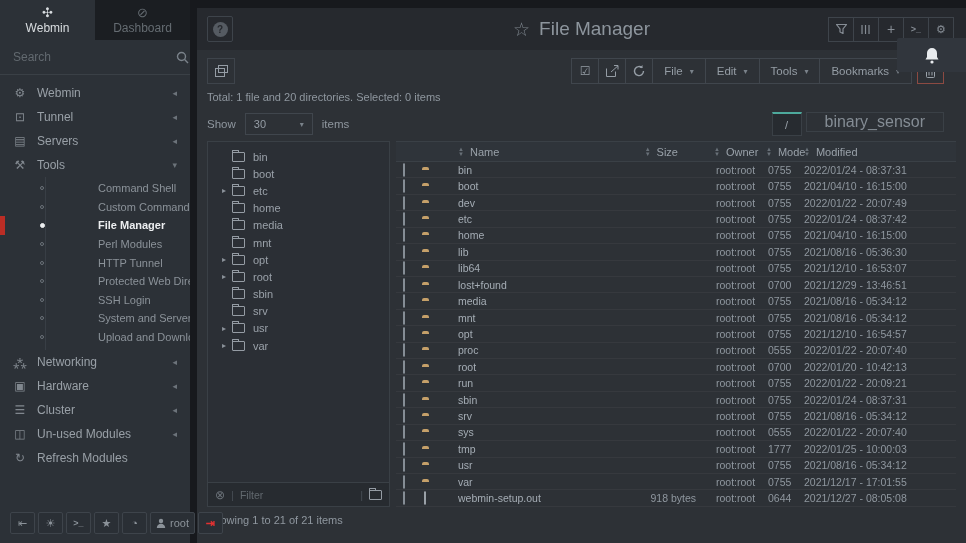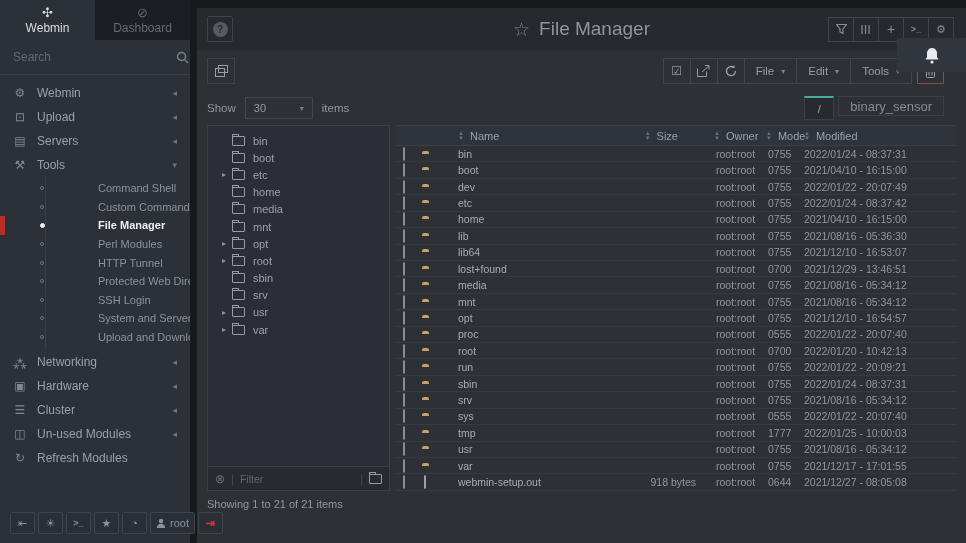--- a/index.html
+++ b/index.html
@@ -76,22 +76,22 @@
   .total-line { font-size:11px; color:#8f979f; margin:4px 0 0; }
   .controls-row { display:flex; align-items:center; height:24px; margin-top:9px; margin-bottom:5px;gap:38px; }
   .show { display:flex; align-items:center; gap:9px; font-size:11.5px; color:#8f979f; }
   .show-select { width:68px; height:22px; border:1px solid #40464d; display:flex; align-items:center;
                  justify-content:space-between; padding:0 8px; color:#959da5; font-size:11px; cursor:pointer; }
   .show-select .dcaret { font-size:8px; color:#7a828a; }
   .crumbs { margin-left:auto; display:flex; padding-right:12px; }
   .crumb-root { width:30px; height:24px; background:#272b30; border:1px solid #3a4046;
                 border-top:2px solid #4da99c; color:#9aa2aa; display:flex; align-items:center;
                 justify-content:center; font-size:11px; cursor:pointer; }
-  .crumb { height:20px; border:1px solid #3a4046; margin-left:4px; padding:0 11px; display:flex;
-           align-items:center; color:#848c94; font-size:13px; cursor:pointer; }
+  .crumb { height:20px; border:1px solid #3a4046; margin-left:4px; padding:0 18px; display:flex;
+           align-items:center; color:#848c94; font-size:16px; cursor:pointer; }
 
   .panels { display:flex; gap:6px; height:366px; }
   .tree-panel { width:183px; flex:none; border:1px solid #3a4046; background:#2b2f35;
                 display:flex; flex-direction:column; }
   .tree { flex:1; padding-top:6px; overflow:hidden; }
   .tree-item { height:17.2px; display:flex; align-items:center; font-size:11px; color:#9aa1a9;
                padding-left:8px; cursor:pointer; }
   .tw-caret { width:16px; text-align:center; font-size:8px; color:#8b929a; flex:none; }
   .tree-folder { width:13px; height:10px; border:1px solid #959ca4; border-radius:1px;
                  position:relative; margin-right:8px; flex:none; }
@@ -155,21 +155,21 @@
       </span>
     </div>
     <nav class="menu">
         <div class="menu-item">
     <span class="micon">⚙</span>
     <span class="mlabel">Webmin</span>
     <span class="chev">◂</span>
   </div>
         <div class="menu-item">
     <span class="micon">⊡</span>
-    <span class="mlabel">Upload</span>
+    <span class="mlabel">Tunnel</span>
     <span class="chev">◂</span>
   </div>
         <div class="menu-item">
     <span class="micon">▤</span>
     <span class="mlabel">Servers</span>
     <span class="chev">◂</span>
   </div>
         <div class="menu-item">
     <span class="micon">⚒</span>
     <span class="mlabel">Tools</span>
@@ -365,35 +365,40 @@
               <span class="dcaret">▾</span>
             </div>
             <div class="tbtn">
               <span>Edit</span>
               <span class="dcaret">▾</span>
             </div>
             <div class="tbtn">
               <span>Tools</span>
               <span class="dcaret">▾</span>
             </div>
+            <div class="tbtn">
+              <span>Bookmarks</span>
+              <span class="dcaret">▾</span>
+            </div>
           </div>
           <div class="trash-btn">
             <span>
               <svg width="11" height="13" viewBox="0 0 11 13">
                   <rect x="1.5" y="3.5" width="8" height="9" rx="1" fill="none" stroke="#9aa2aa"></rect>
                   <line x1="0" y1="3" x2="11" y2="3" stroke="#9aa2aa"></line>
                   <line x1="4" y1="1" x2="7" y2="1" stroke="#9aa2aa" stroke-width="1.6"></line>
                   <line x1="4" y1="5.5" x2="4" y2="10.5" stroke="#9aa2aa"></line>
                   <line x1="7" y1="5.5" x2="7" y2="10.5" stroke="#9aa2aa"></line>
                 </svg>
             </span>
           </div>
         </div>
       </div>
 
+      <div class="total-line">Total: 1 file and 20 directories. Selected: 0 items</div>
 
       <div class="controls-row">
         <div class="show">
           <span>Show</span>
           <div class="show-select">
             <span>30</span>
             <span class="dcaret">▾</span>
           </div>
           <span>items</span>
         </div>

